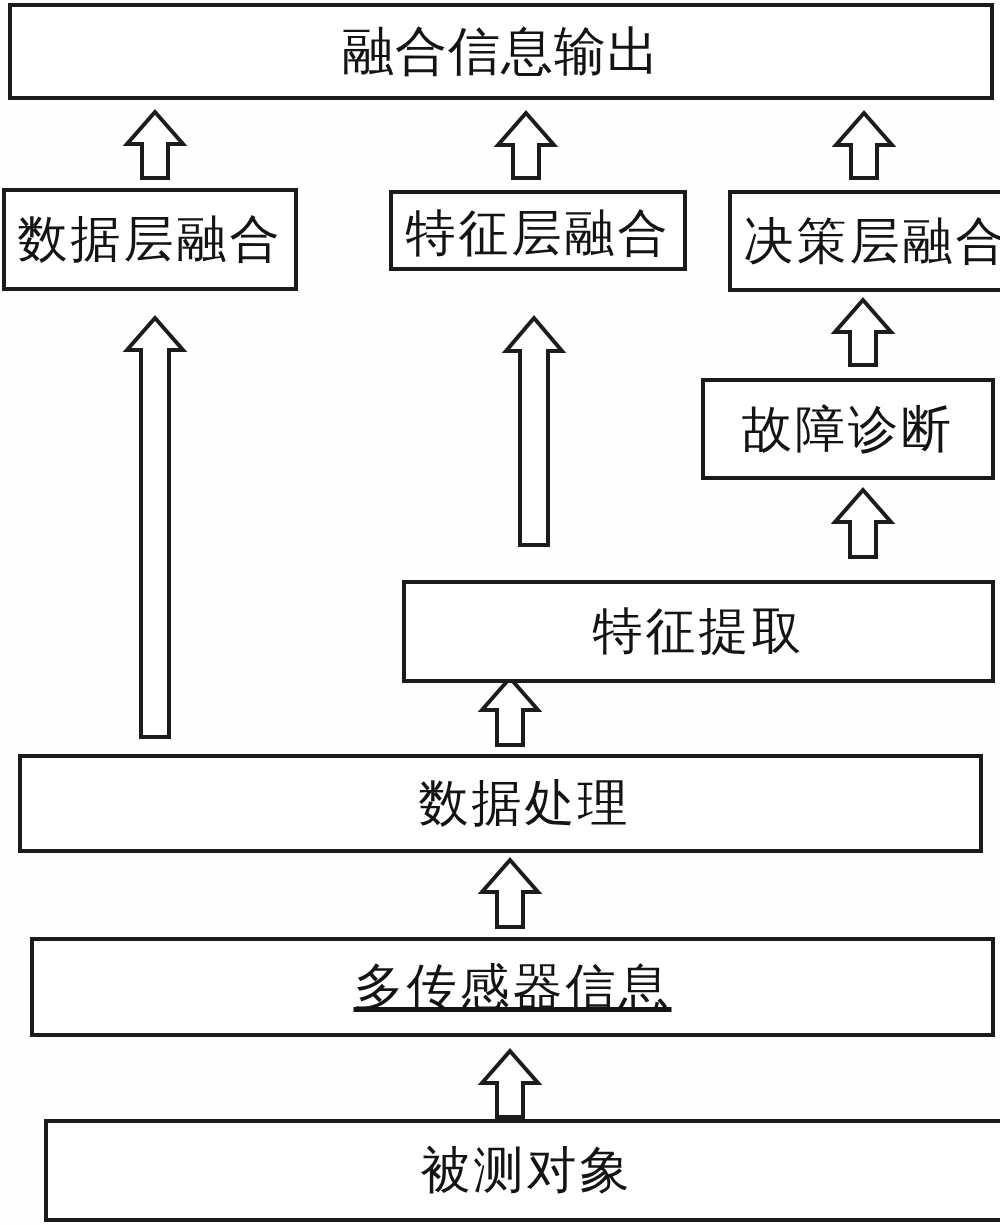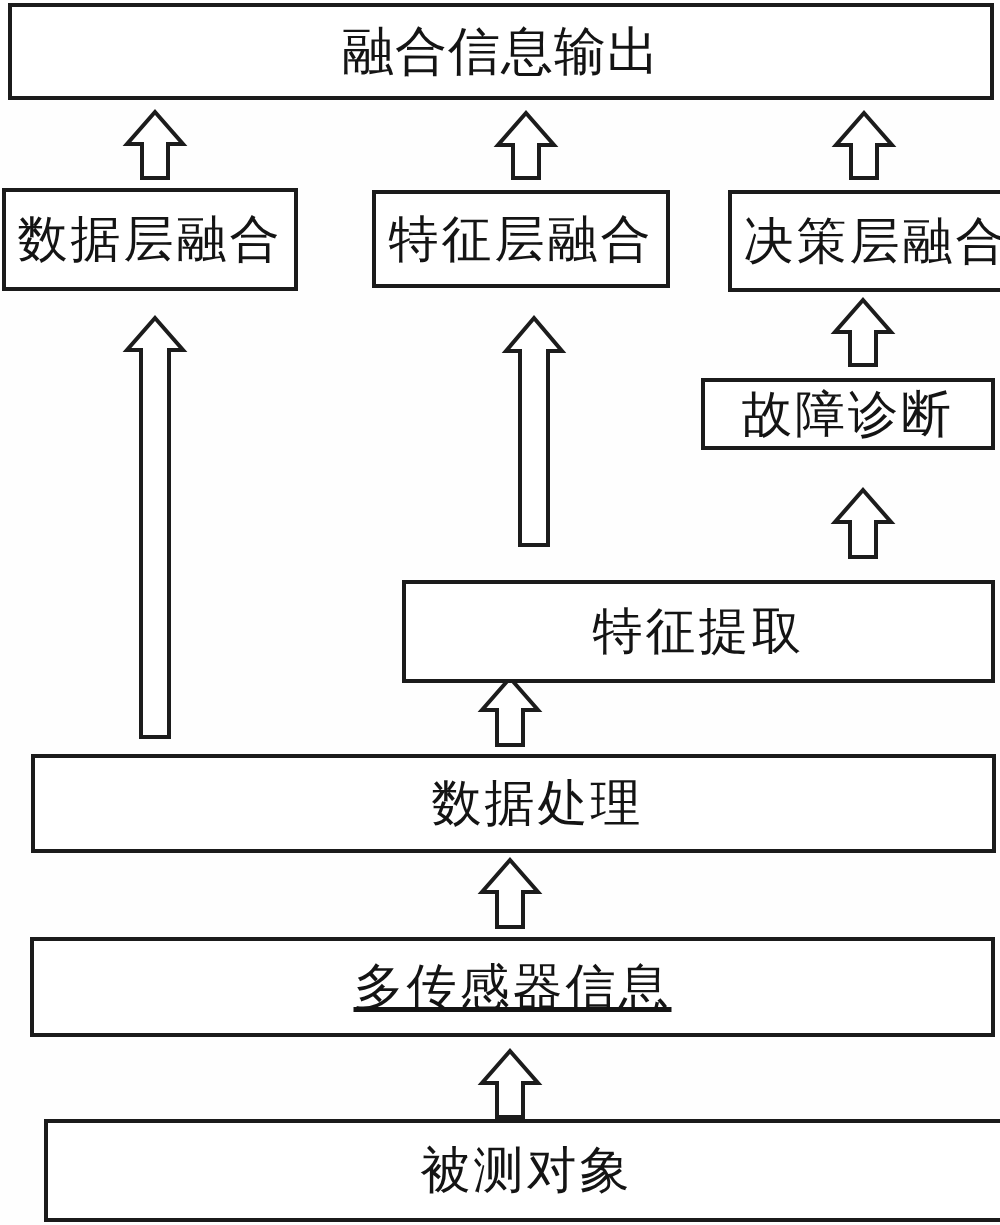--- a/index.html
+++ b/index.html
@@ -31,25 +31,25 @@
     align-items: center;
     justify-content: center;
     font-size: 50px;
     letter-spacing: 3px;
     color: #141414;
     white-space: nowrap;
   }
   
   .n-fusion-output      { left: 8px;   top: 3px;    width: 986px; height: 97px;  font-size: 52px; letter-spacing: 1px; }
   .n-data-layer         { left: 2px;   top: 188px;  width: 296px; height: 103px; }
-  .n-feature-layer      { left: 372px; top: 190px;  width: 298px; height: 98px; }
+  .n-feature-layer      { left: 389px; top: 190px;  width: 298px; height: 81px; align-items: flex-end; }
   .n-decision-layer     { left: 728px; top: 190px;  width: 296px; height: 102px; }
-  .n-fault-diagnosis    { left: 701px; top: 378px;  width: 294px; height: 72px; }
+  .n-fault-diagnosis    { left: 701px; top: 378px;  width: 294px; height: 102px; }
   .n-feature-extraction { left: 402px; top: 580px;  width: 593px; height: 103px; }
-  .n-data-processing    { left: 31px;  top: 754px;  width: 965px; height: 99px; padding-left: 48px;  }
+  .n-data-processing    { left: 18px;  top: 754px;  width: 965px; height: 99px; padding-left: 48px;  }
   .n-multi-sensor       { left: 30px;  top: 937px;  width: 965px; height: 100px; text-decoration: underline; }
   .n-measured-object    { left: 44px;  top: 1119px; width: 965px; height: 103px; }
 </style>
 </head>
 <body>
 
 <div class="canvas">
 
   <svg class="edges-layer" viewBox="0 0 1000 1225" xmlns="http://www.w3.org/2000/svg">
 

